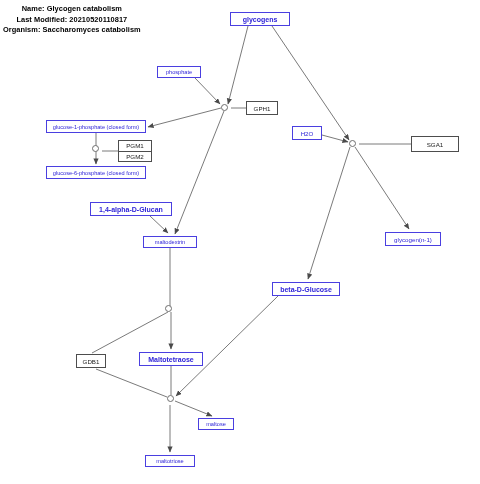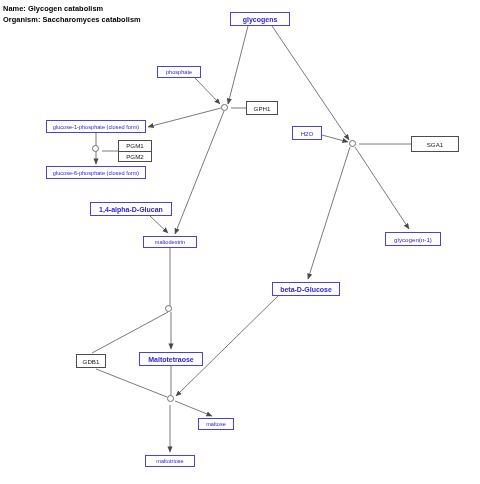--- a/index.html
+++ b/index.html
@@ -13,20 +13,21 @@
     height: 484px;
     font-family: "Liberation Sans", sans-serif;
     color: #000000;
     overflow: hidden;
     position: relative;
   }
   #canvas {
     position: relative;
     width: 416px;
     height: 484px;
+    text-align: center;
   }
   #edge-layer {
     position: absolute;
     left: 0;
     top: 0;
     width: 480px;
     height: 484px;
   }
   .meta-block {
     position: absolute;
@@ -92,20 +93,21 @@
     background: #ffffff;
   }
 </style>
 </head>
 <body>
 
 <div id="canvas">
 
   <div class="meta-block">
     <div class="meta-line">Name: Glycogen catabolism</div>
+    <div class="meta-line">Last Modified: 20210520110817</div>
     <div class="meta-line">Organism: Saccharomyces catabolism</div>
   </div>
 
   <svg id="edge-layer" viewBox="0 0 480 484" xmlns="http://www.w3.org/2000/svg">
     <defs>
       <marker id="arrowhead" markerWidth="7" markerHeight="7" refX="5.6" refY="2.6" orient="auto" markerUnits="userSpaceOnUse">
         <path d="M0,0 L6,2.6 L0,5.2 z" fill="#4a4a4a"></path>
       </marker>
     </defs>
     <g id="edges-group">

